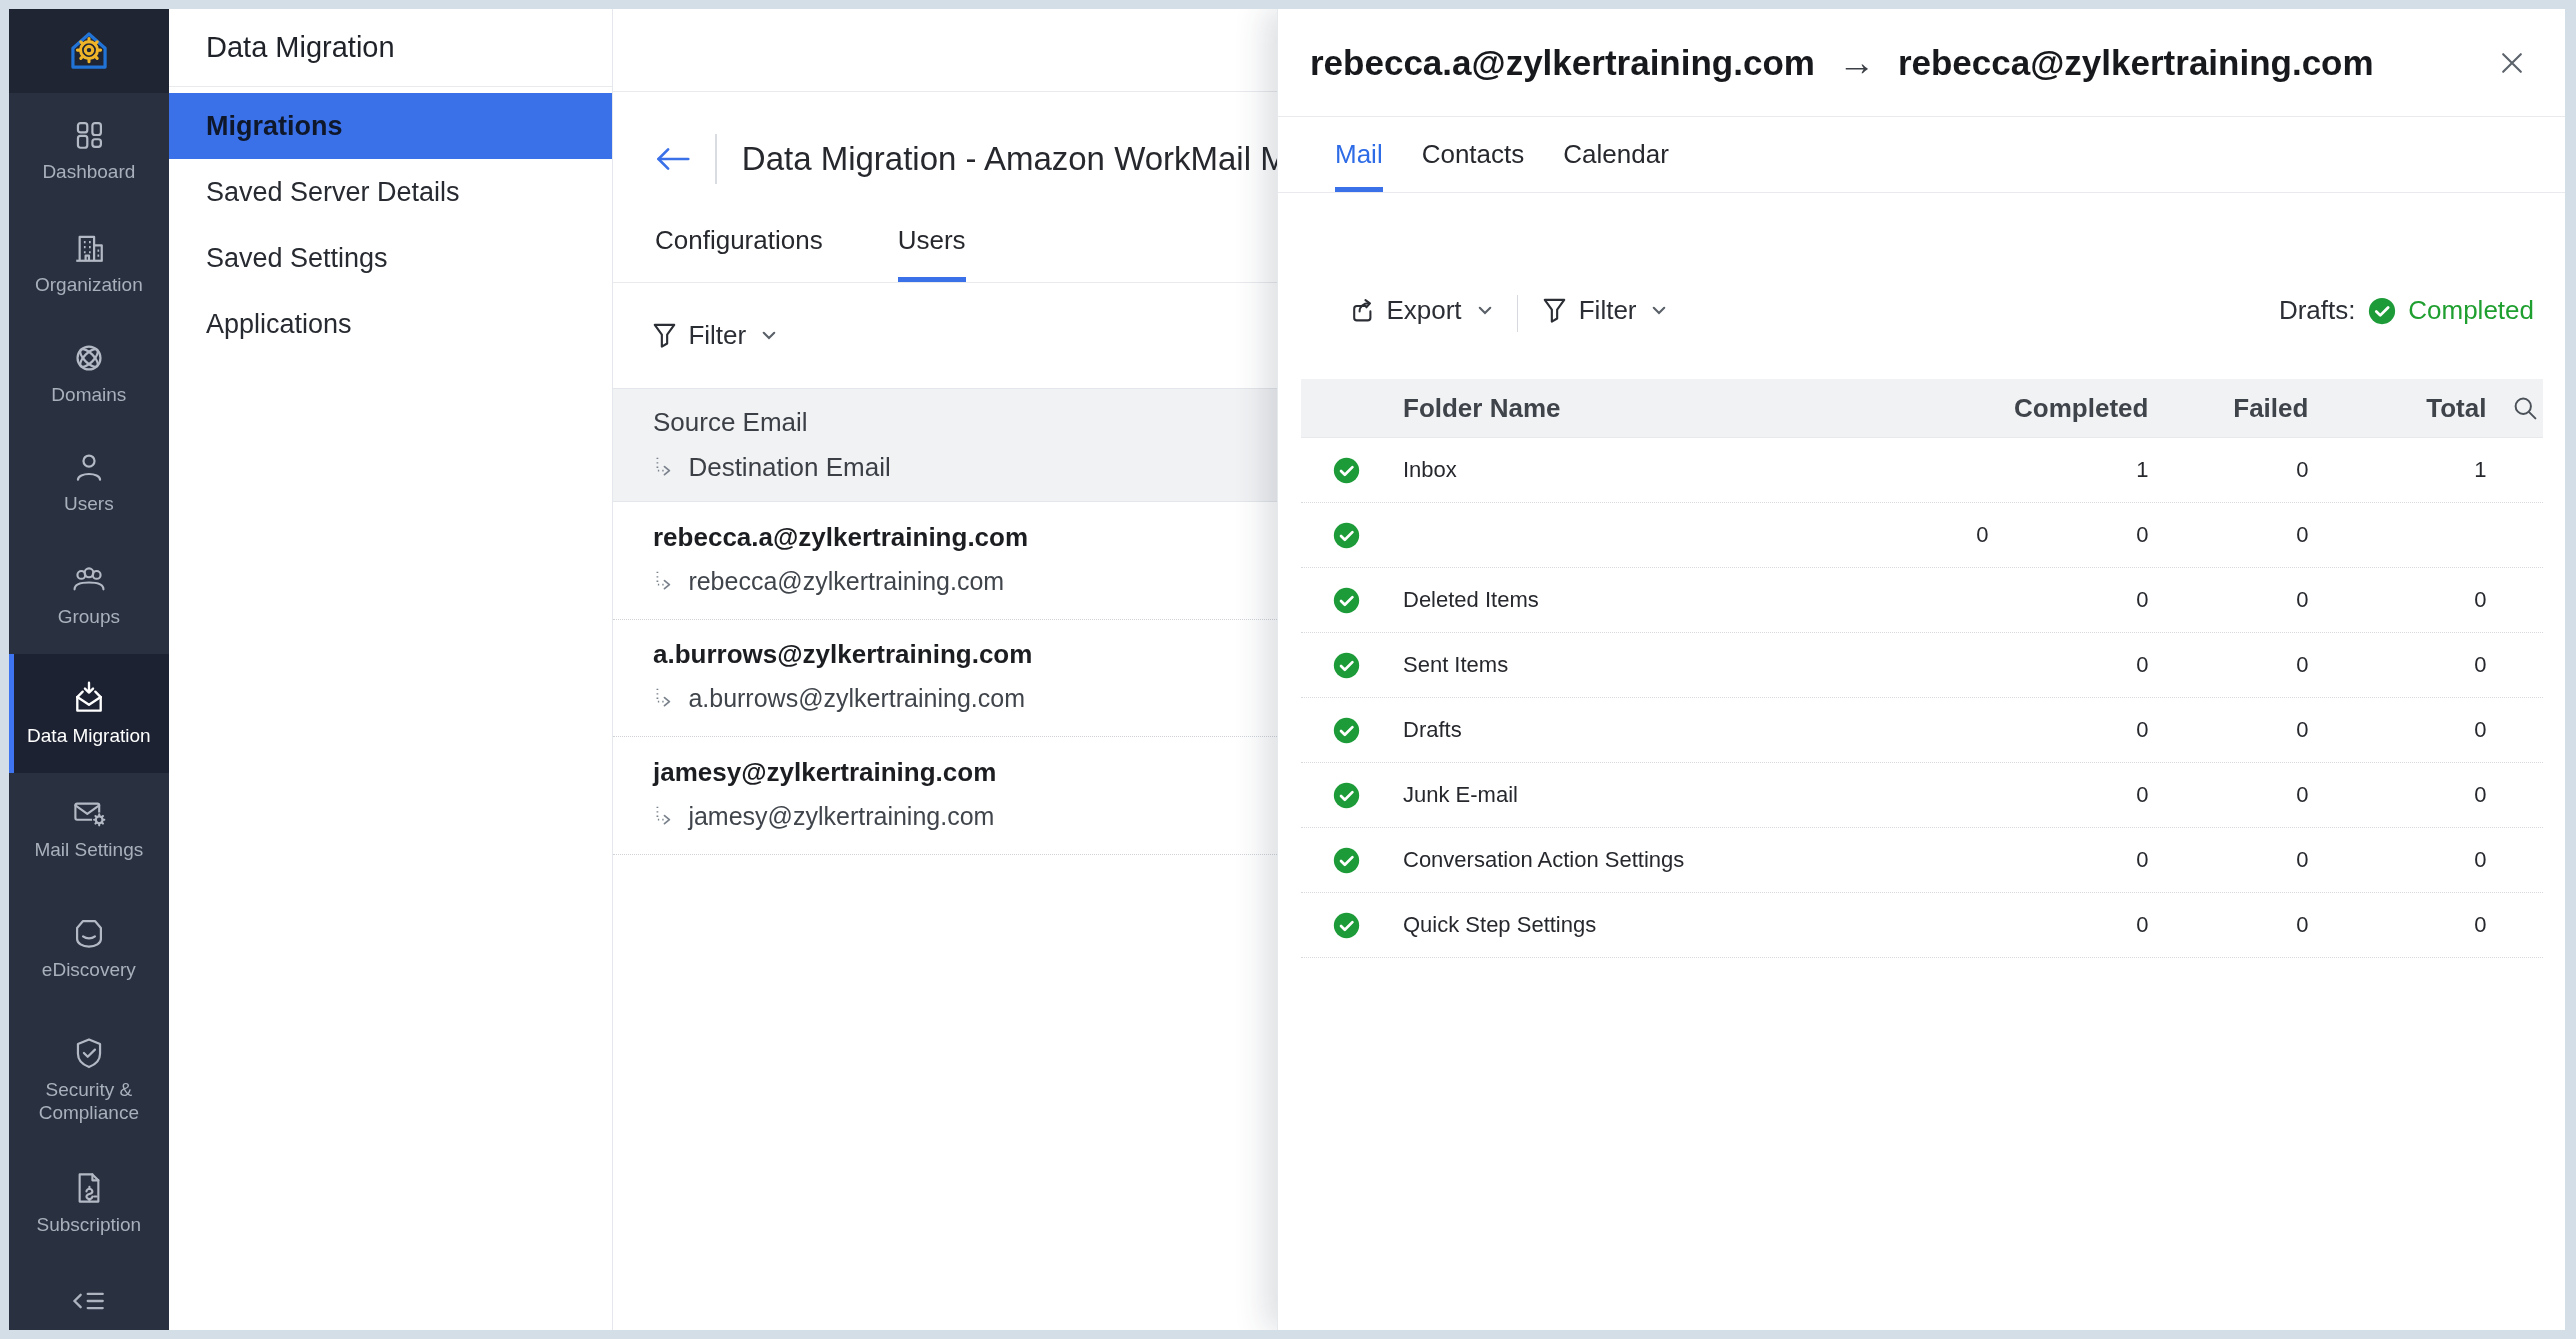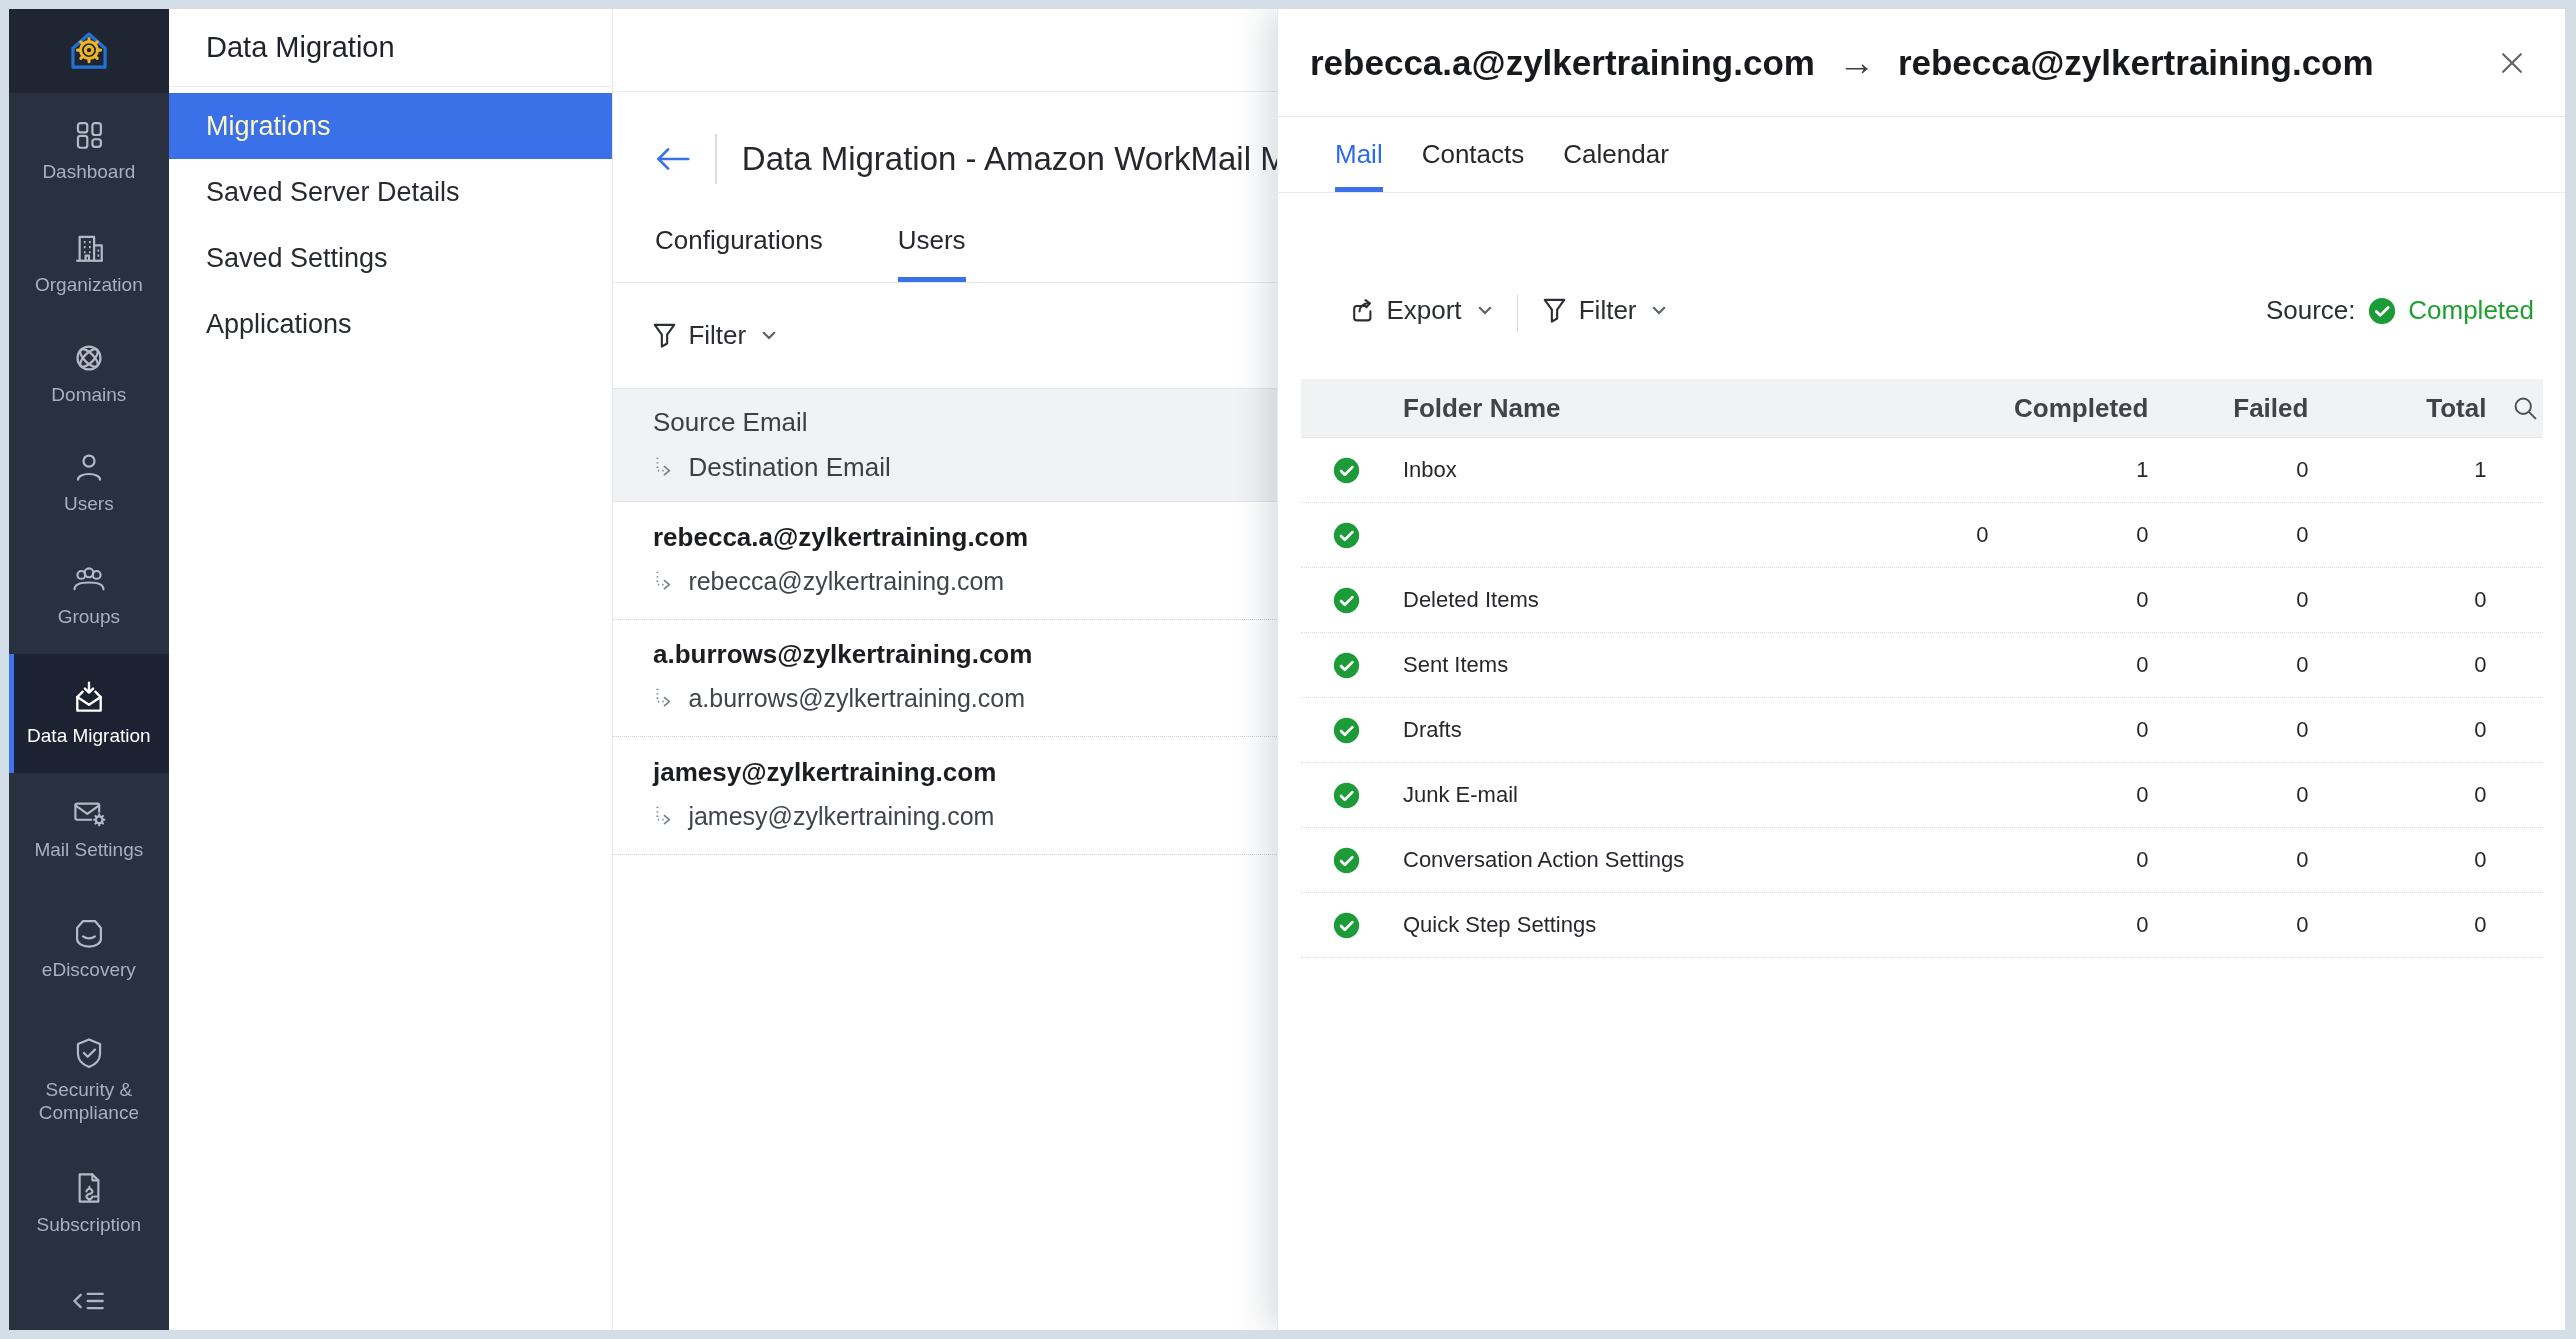--- a/index.html
+++ b/index.html
@@ -18,21 +18,21 @@
   .side-item.active .lbl { color:#ffffff; }
   .h130{height:115px;} .h125{height:111px;} .h122{height:108px;} .h124{height:110px;}
   .h132{height:117px;} .h134{height:119px;} .h150{height:133px;} .h146{height:130px;}
   .collapse { position:absolute; bottom:14px; left:0; width:100%; display:flex; justify-content:center; color:#aeb4bf; cursor:pointer; }
 
   
   .subnav { width:444px; flex:0 0 444px; background:#ffffff; border-right:1.8px solid #e4e7eb; display:flex; flex-direction:column; }
   .subnav-title { height:78px; display:flex; align-items:center; padding-left:37px; font-size:29px; font-weight:500; color:#1f2228; border-bottom:1.8px solid #e8eaee; }
   .subnav-items { padding-top:6.2px; }
   .subnav-item { height:66px; display:flex; align-items:center; padding-left:37px; font-size:27px; color:#272a30; cursor:pointer; }
-  .subnav-item.active { background:#3a70e8; color:#fef9c3; }
+  .subnav-item.active { background:#3a70e8; color:#0f172a;font-weight:bold; }
 
   
   .main { flex:1 1 auto; position:relative; background:#ffffff; min-width:0; }
   .main-topstrip { height:83px; border-bottom:1.8px solid #e8eaee; }
   .main-titlerow { padding:27px 0 0 40px; height:107px; display:flex; align-items:center; }
   .back-btn { display:flex; align-items:center; cursor:pointer; margin-right:23px; }
   .title-divider { width:1.8px; height:50px; background:#d9dde2; margin-right:25px; }
   .main-title { font-size:33px; font-weight:500; color:#26282d; white-space:nowrap; overflow:hidden; }
   .main-tabs { height:84px; display:flex; align-items:stretch; padding-left:42px; gap:75px; border-bottom:1.8px solid #e8eaee; }
   .tab { display:flex; align-items:center; font-size:26px; color:#26282d; position:relative; cursor:pointer; }
@@ -353,21 +353,21 @@
           <path d="M2 2 h22 L16 13 v10 l-6 3.5 V13 Z"></path>
         </svg>
         <span>Filter</span>
         <span class="chev">
           <svg width="14" height="9.8" viewBox="0 0 16 11" fill="none" stroke="currentColor" stroke-width="2.4" stroke-linecap="round">
                 <path d="M2 2 l6 6 6-6"></path>
               </svg>
         </span>
       </span>
       <span class="status-group">
-        <span class="status-label">Source:</span>
+        <span class="status-label">Drafts:</span>
         <svg class="badge" viewBox="0 0 32 32">
           <circle cx="16" cy="16" r="15" fill="#1c9b38"></circle>
           <path d="M9.5 16.5 l4.5 4.5 L23 12" fill="none" stroke="#ffffff" stroke-width="3.2" stroke-linecap="round" stroke-linejoin="round"></path>
         </svg>
         <span class="status-value">Completed</span>
       </span>
     </div>
 
     <div class="ptable">
       <div class="ptable-grid ptable-head">

